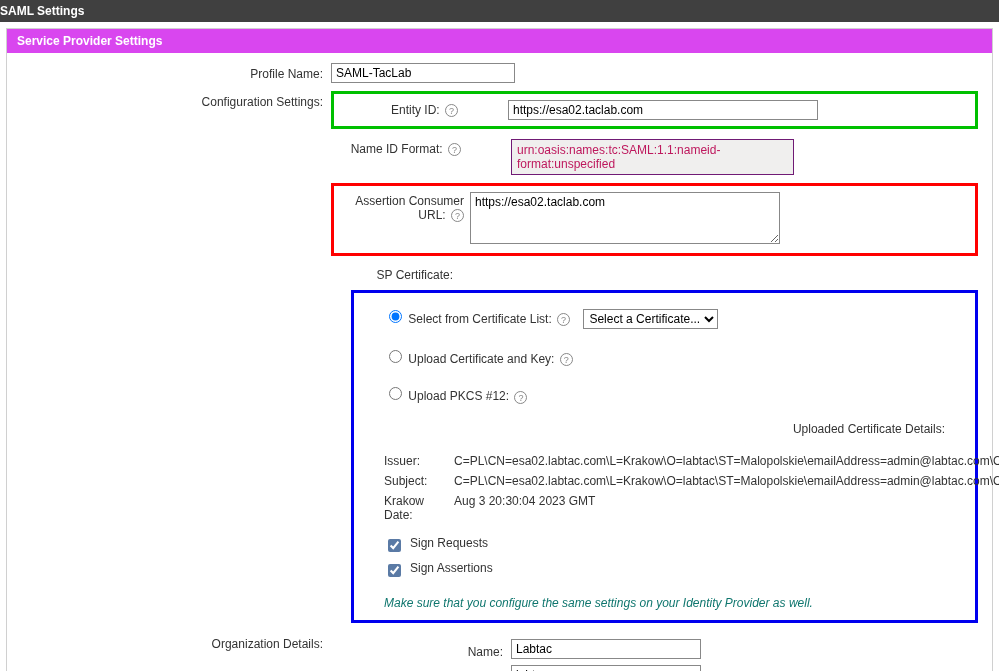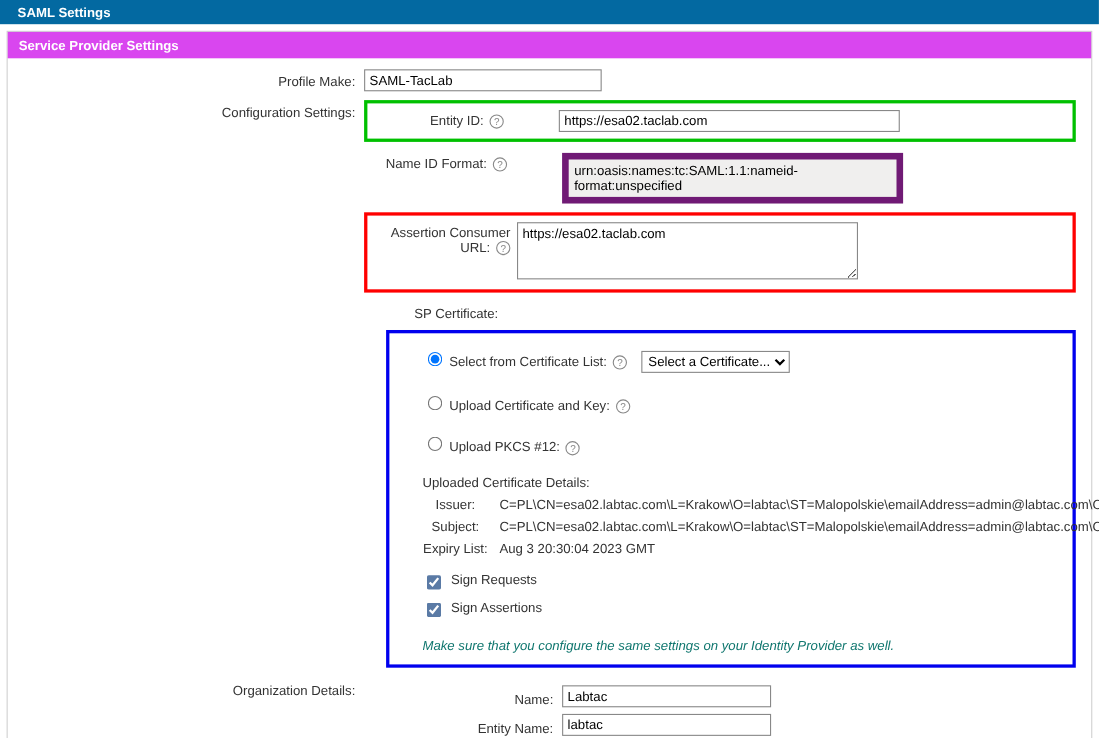--- a/index.html
+++ b/index.html
@@ -4,23 +4,23 @@
   <style>
     * { box-sizing: border-box; }
     body {
       margin: 0;
       font-family: Verdana, Arial, sans-serif;
       font-size: 12px;
       color: #333;
       background: #fff;
     }
     .title-bar {
-      background: #0369a1;
+      background: #404040;
       color: #fff;
-      padding: 4px 16px;
+      padding: 4px 0;
       font-weight: bold;
       font-size: 12px;
     }
     .outer {
       border: 1px solid #d0d0d0;
       margin: 6px 6px 0 6px;
     }
     .section-header {
       background: #d946ef;
       color: #fff;
@@ -46,21 +46,21 @@
     .field-col {
       flex: 1;
     }
     input[type="text"], textarea, select {
       font-family: Verdana, Arial, sans-serif;
       font-size: 12px;
       padding: 2px 4px;
       border: 1px solid #888;
       background: #fff;
     }
-    input[type="text"].wide { width: 216px; }
+    input[type="text"].wide { width: 184px; }
     textarea { width: 310px; height: 52px; resize: both; }
     select { padding: 1px; }
     .sub-row {
       display: flex;
       align-items: flex-start;
       margin-bottom: 8px;
       gap: 44px;
     }
     .sub-label-col {
       flex: 0 0 120px;
@@ -92,41 +92,42 @@
       font-size: 9px;
       line-height: 12px;
       text-align: center;
       color: #888;
       vertical-align: middle;
       margin-left: 2px;
       cursor: help;
     }
     .readonly {
       background: #f0efee;
-      color: #000000;
-      width: 310px;
+      color: #be185d;
+      width: 283px;
       padding: 3px 5px;
-      border: 6px solid #701a75;
+      border: 1px solid #701a75;
       font-size: 12px;
     }
     .cert-opt {
       margin: 4px 0 18px 0;
     }
     .cert-details-title {
       margin-top: 8px;
-      margin-bottom: 6px;
+      margin-bottom: 18px;
+      text-align: right;
     }
     .cert-detail-table {
       display: grid;
       grid-template-columns: 60px 1fr;
       gap: 6px 10px;
       margin-bottom: 14px;
       max-width: 520px;
     }
-    .cert-detail-table .dl { font-weight: normal; text-align: center; }
+    .cert-detail-table .dl { font-weight: normal; }
     .chk-line { margin: 6px 0; display: flex; gap: 6px; }
     .chk-line input { accent-color: #5a7aa5; }
     .note {
       font-style: italic;
       color: #0f766e;
       margin-top: 16px;
     }
     .org-row {
       display: flex;
       align-items: flex-end;
@@ -149,21 +150,21 @@
 </div>
 
 <div class="outer">
   <div class="section-header">
     <span>Service Provider Settings</span>
   </div>
 
   <div class="form-area">
 
     <div class="row">
-      <div class="label-col">Profile Make:</div>
+      <div class="label-col">Profile Name:</div>
       <div class="field-col">
         <input type="text" class="wide" value="SAML-TacLab" style="">
       </div>
     </div>
 
     <div class="row">
       <div class="label-col">Configuration Settings:</div>
       <div class="field-col">
 
         <div class="box-entity">
@@ -230,21 +231,21 @@
           <span>Upload PKCS #12:</span>
           <span class="help">?</span>
         </div>
 
         <div class="cert-details-title">Uploaded Certificate Details:</div>
         <div class="cert-detail-table">
           <div class="dl">Issuer:</div>
           <div>C=PL\CN=esa02.labtac.com\L=Krakow\O=labtac\ST=Malopolskie\emailAddress=admin@labtac.com\OU=labtac</div>
           <div class="dl">Subject:</div>
           <div>C=PL\CN=esa02.labtac.com\L=Krakow\O=labtac\ST=Malopolskie\emailAddress=admin@labtac.com\OU=labtac</div>
-          <div class="dl">Expiry List:</div>
+          <div class="dl">Krakow Date:</div>
           <div>Aug 3 20:30:04 2023 GMT</div>
         </div>
 
         <div class="chk-line">
           <input type="checkbox" checked="" style="">
           <span>Sign Requests</span>
         </div>
         <div class="chk-line">
           <input type="checkbox" checked="" style="">
           <span>Sign Assertions</span>

